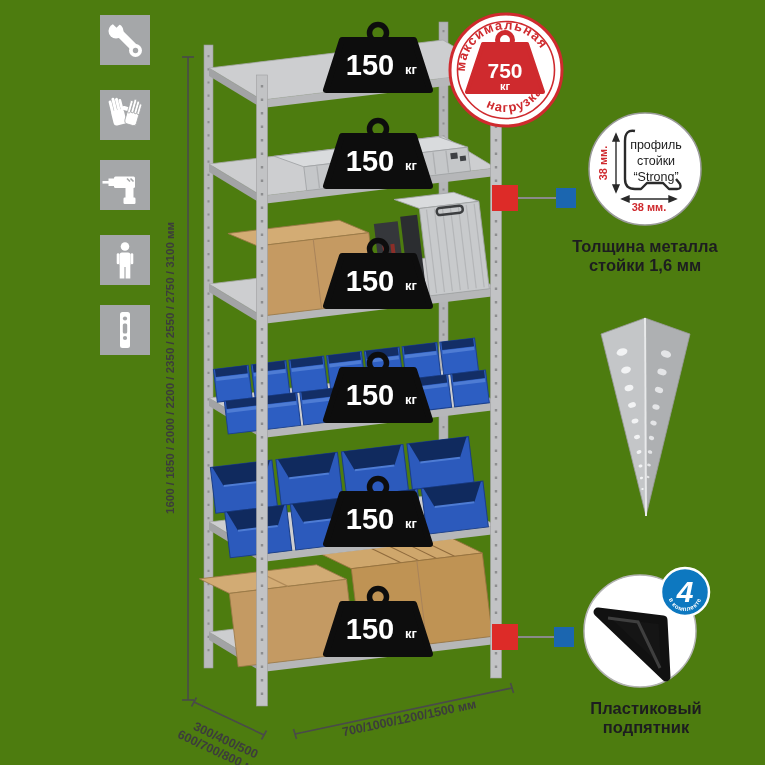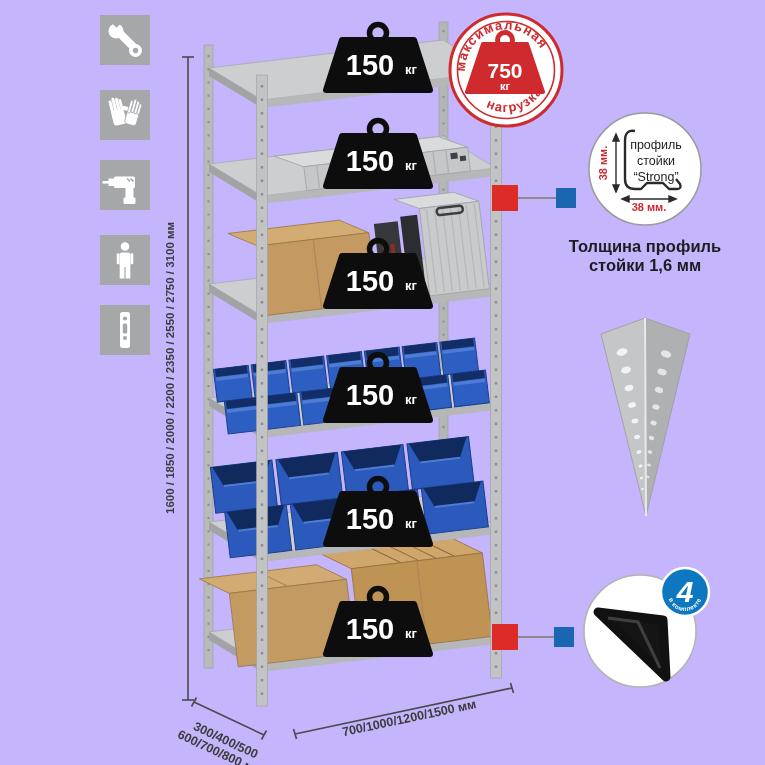--- a/index.html
+++ b/index.html
@@ -1,16 +1,16 @@
 <!DOCTYPE html>
 <html><head>
 <meta charset="utf-8">
 <style>
   html,body{margin:0;padding:0;background:#ffffff;}
-  .canvas{position:relative;width:765px;height:765px;background:#c4b5fd;overflow:hidden;
+  .canvas{position:relative;width:765px;height:765px;background:#4d7c0f;overflow:hidden;
           font-family:"Liberation Sans",sans-serif;}
   .abs{position:absolute;}
   svg text{font-family:"Liberation Sans",sans-serif;}
   
   .icon-col{left:100px;top:15px;width:50px;}
   .sq-icon{width:50px;height:50px;background:#a5a7a9;margin-bottom:0;}
   
   .caption{color:#1d1d20;font-weight:700;font-size:16.5px;line-height:19px;text-align:center;}
   .dim-text{fill:#3c3c3c;font-weight:700;}
   .red{fill:#cf2a2e;}
@@ -343,21 +343,21 @@
     </g>
     <text class="red" transform="translate(24,56) rotate(-90)" text-anchor="middle" font-size="11" font-weight="700">38 мм.</text>
     <text class="red" x="66" y="104" text-anchor="middle" font-size="11" font-weight="700">38 мм.</text>
     <g fill="#1c1c1c" font-size="12.5" text-anchor="middle">
       <text x="73" y="42">профиль</text>
       <text x="73" y="58">стойки</text>
       <text x="73" y="74">“Strong”</text>
     </g>
   </svg>
   <div class="abs caption" style="left:562px;top:237px;width:166px">
-    <div>Толщина профиль</div>
+    <div>Толщина металла</div>
     <div>стойки 1,6 мм</div>
   </div>
 
   <svg class="abs" style="left:593px;top:308px" width="105" height="220" viewBox="0 0 105 220">
     <polygon points="8,26 52,10 53,208" fill="#c4c6c8" stroke="#9a9b9d" stroke-width="0.8"></polygon>
     <polygon points="52,10 97,26 53,208" fill="#aeb0b2" stroke="#9a9b9d" stroke-width="0.8"></polygon>
     <line x1="52" y1="10" x2="53" y2="208" stroke="#e8e9ea" stroke-width="2"></line>
     <g fill="#f2f3f4">
       <ellipse cx="29" cy="44" rx="5.5" ry="3.6" transform="rotate(-16 29 44)"></ellipse>
       <ellipse cx="33" cy="62" rx="5" ry="3.3" transform="rotate(-16 33 62)"></ellipse>
@@ -391,14 +391,18 @@
       <circle cx="109" cy="26" r="24" stroke="#ffffff" stroke-width="2.5" fill="#0d78c0"></circle>
       <defs>
           <path id="badgeArc" d="M92,28 A17,17 0 0 0 126,28"></path>
         </defs>
       <text x="109" y="36" text-anchor="middle" fill="#fff" font-size="30" font-weight="700" font-style="italic">4</text>
       <text text-anchor="middle" fill="#fff" font-size="6.2" font-weight="700" letter-spacing="0.5">
         <textPath href="#badgeArc" startOffset="50%">в комплекте</textPath>
       </text>
     </g>
   </svg>
+  <div class="abs caption" style="left:572px;top:699px;width:148px">
+    <div>Пластиковый</div>
+    <div>подпятник</div>
+  </div>
 
 </div>
 
 </body></html>

